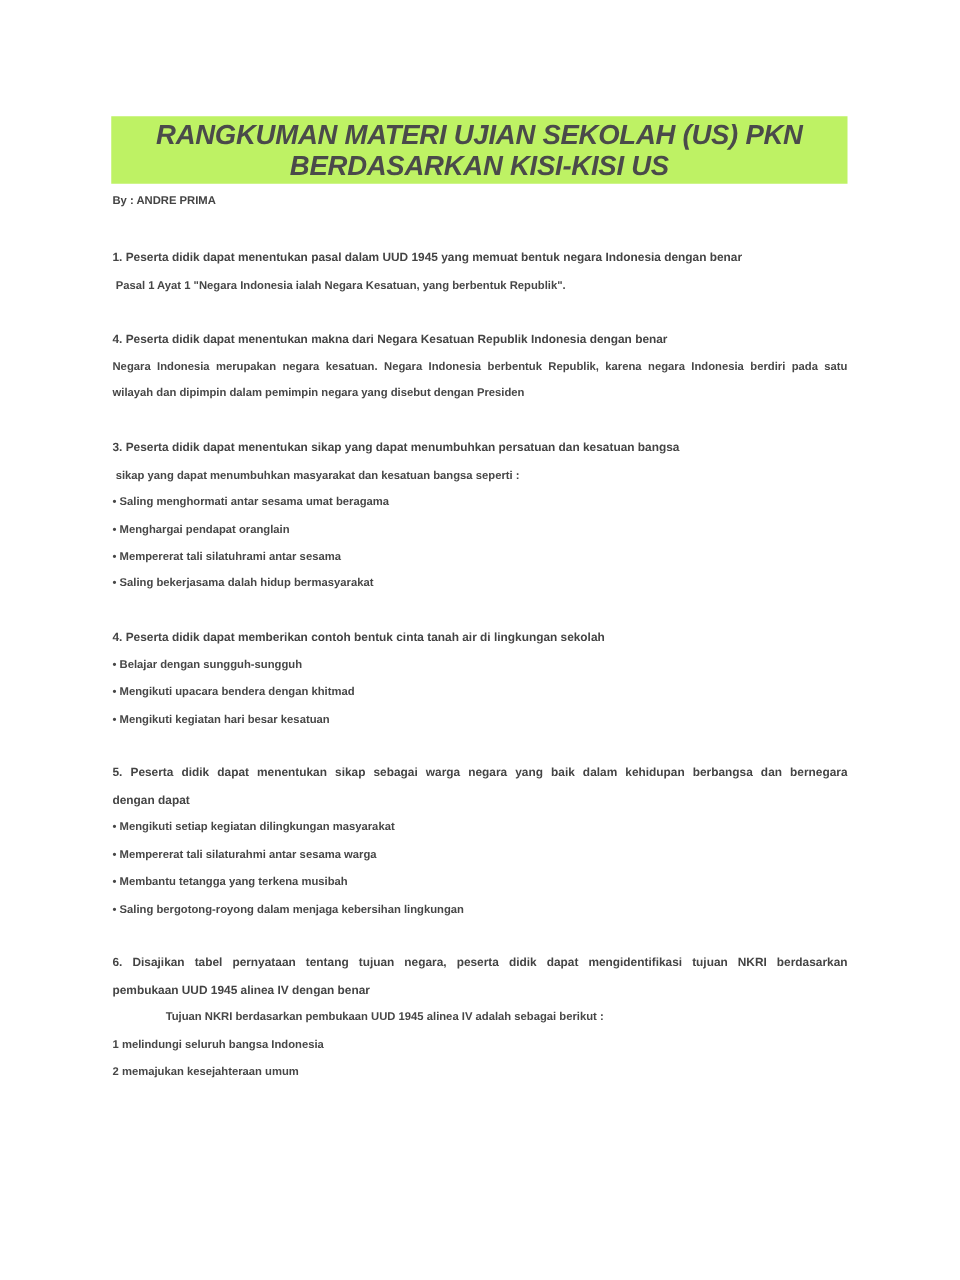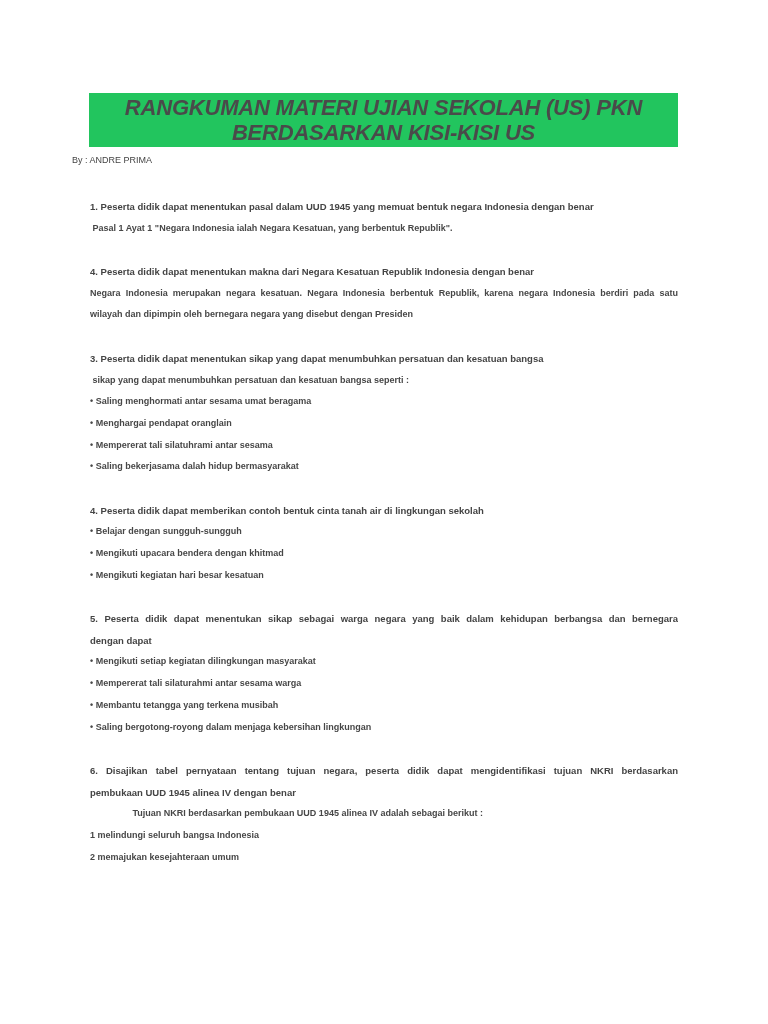--- a/index.html
+++ b/index.html
@@ -19,40 +19,41 @@
       position: absolute;
       left: 0; top: 0;
       width: 768px; height: 1024px;
     }
     .title-box {
       position: absolute;
       left: 89px;
       top: 93px;
       width: 589px;
       height: 54px;
-      background: #22c55e;
+      background: #bef264;
       text-align: center;
     }
     .title-line {
       display: block;
       font-family: "Liberation Sans", sans-serif;
       font-weight: bold;
       font-style: italic;
       font-size: 22px;
       line-height: 25px;
       color: #4a4a4a;
       letter-spacing: -0.2px;
     }
     .title-line.first { padding-top: 2px; }
     .author {
       position: absolute;
-      left: 72px;
+      left: 90px;
       top: 155px;
       font-size: 9px;
       color: #444;
+      font-weight: bold;
     }
     .content {
       position: absolute;
       left: 90px;
       top: 196px;
       width: 588px;
     }
     .line {
       font-size: 9.5px;
       line-height: 21.7px;
@@ -83,25 +84,25 @@
   <div class="author">By : ANDRE PRIMA</div>
 
   <div class="content">
 
     <div class="line">1. Peserta didik dapat menentukan pasal dalam UUD 1945 yang memuat bentuk negara Indonesia dengan benar</div>
     <div class="line sub" style="white-space:pre;"> Pasal 1 Ayat 1 "Negara Indonesia ialah Negara Kesatuan, yang berbentuk Republik".</div>
     <div class="gap"></div>
 
     <div class="line">4. Peserta didik dapat menentukan makna dari Negara Kesatuan Republik Indonesia dengan benar</div>
     <div class="line sub justify">Negara Indonesia merupakan negara kesatuan. Negara Indonesia berbentuk Republik, karena negara Indonesia berdiri pada satu</div>
-    <div class="line sub">wilayah dan dipimpin oleh bernegara negara yang disebut dengan Presiden</div>
+    <div class="line sub">wilayah dan dipimpin dalam pemimpin negara yang disebut dengan Presiden</div>
     <div class="gap"></div>
 
     <div class="line">3. Peserta didik dapat menentukan sikap yang dapat menumbuhkan persatuan dan kesatuan bangsa</div>
-    <div class="line sub" style="white-space:pre;"> sikap yang dapat menumbuhkan persatuan dan kesatuan bangsa seperti :</div>
+    <div class="line sub" style="white-space:pre;"> sikap yang dapat menumbuhkan masyarakat dan kesatuan bangsa seperti :</div>
     <div class="line sub">• Saling menghormati antar sesama umat beragama</div>
     <div class="line sub">• Menghargai pendapat oranglain</div>
     <div class="line sub">• Mempererat tali silatuhrami antar sesama</div>
     <div class="line sub">• Saling bekerjasama dalah hidup bermasyarakat</div>
     <div class="gap"></div>
 
     <div class="line">4. Peserta didik dapat memberikan contoh bentuk cinta tanah air di lingkungan sekolah</div>
     <div class="line sub">• Belajar dengan sungguh-sungguh</div>
     <div class="line sub">• Mengikuti upacara bendera dengan khitmad</div>
     <div class="line sub">• Mengikuti kegiatan hari besar kesatuan</div>

